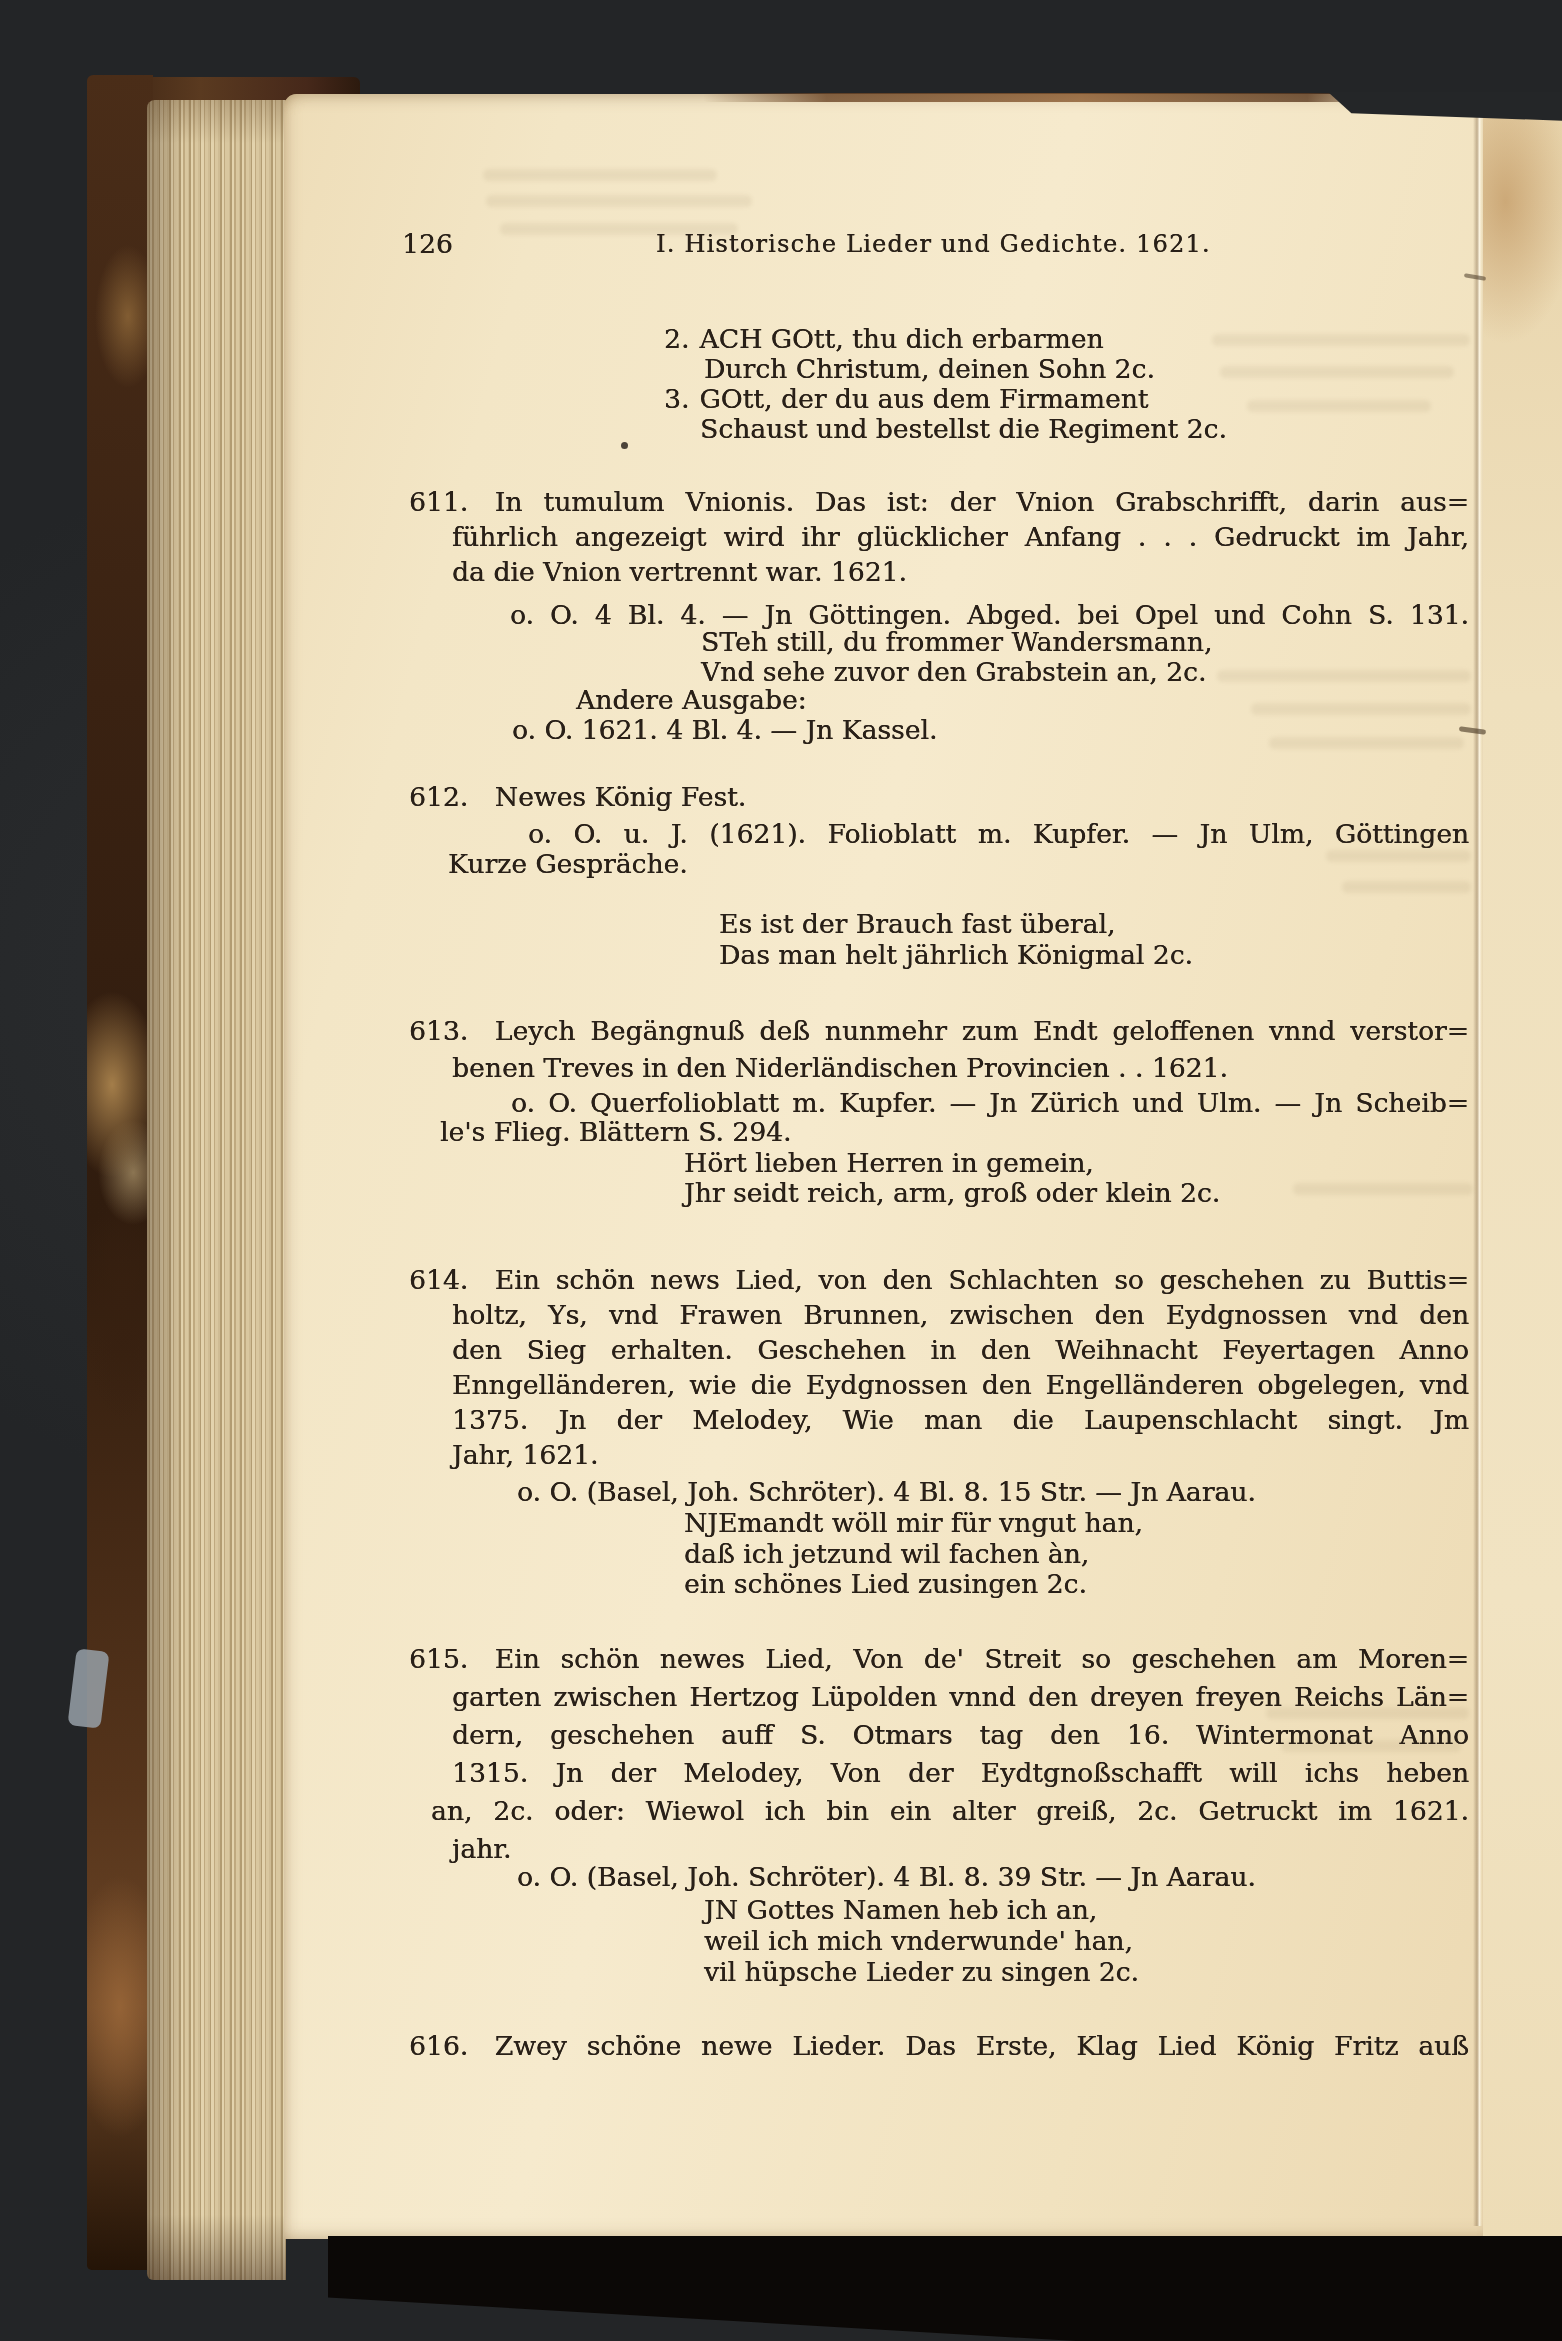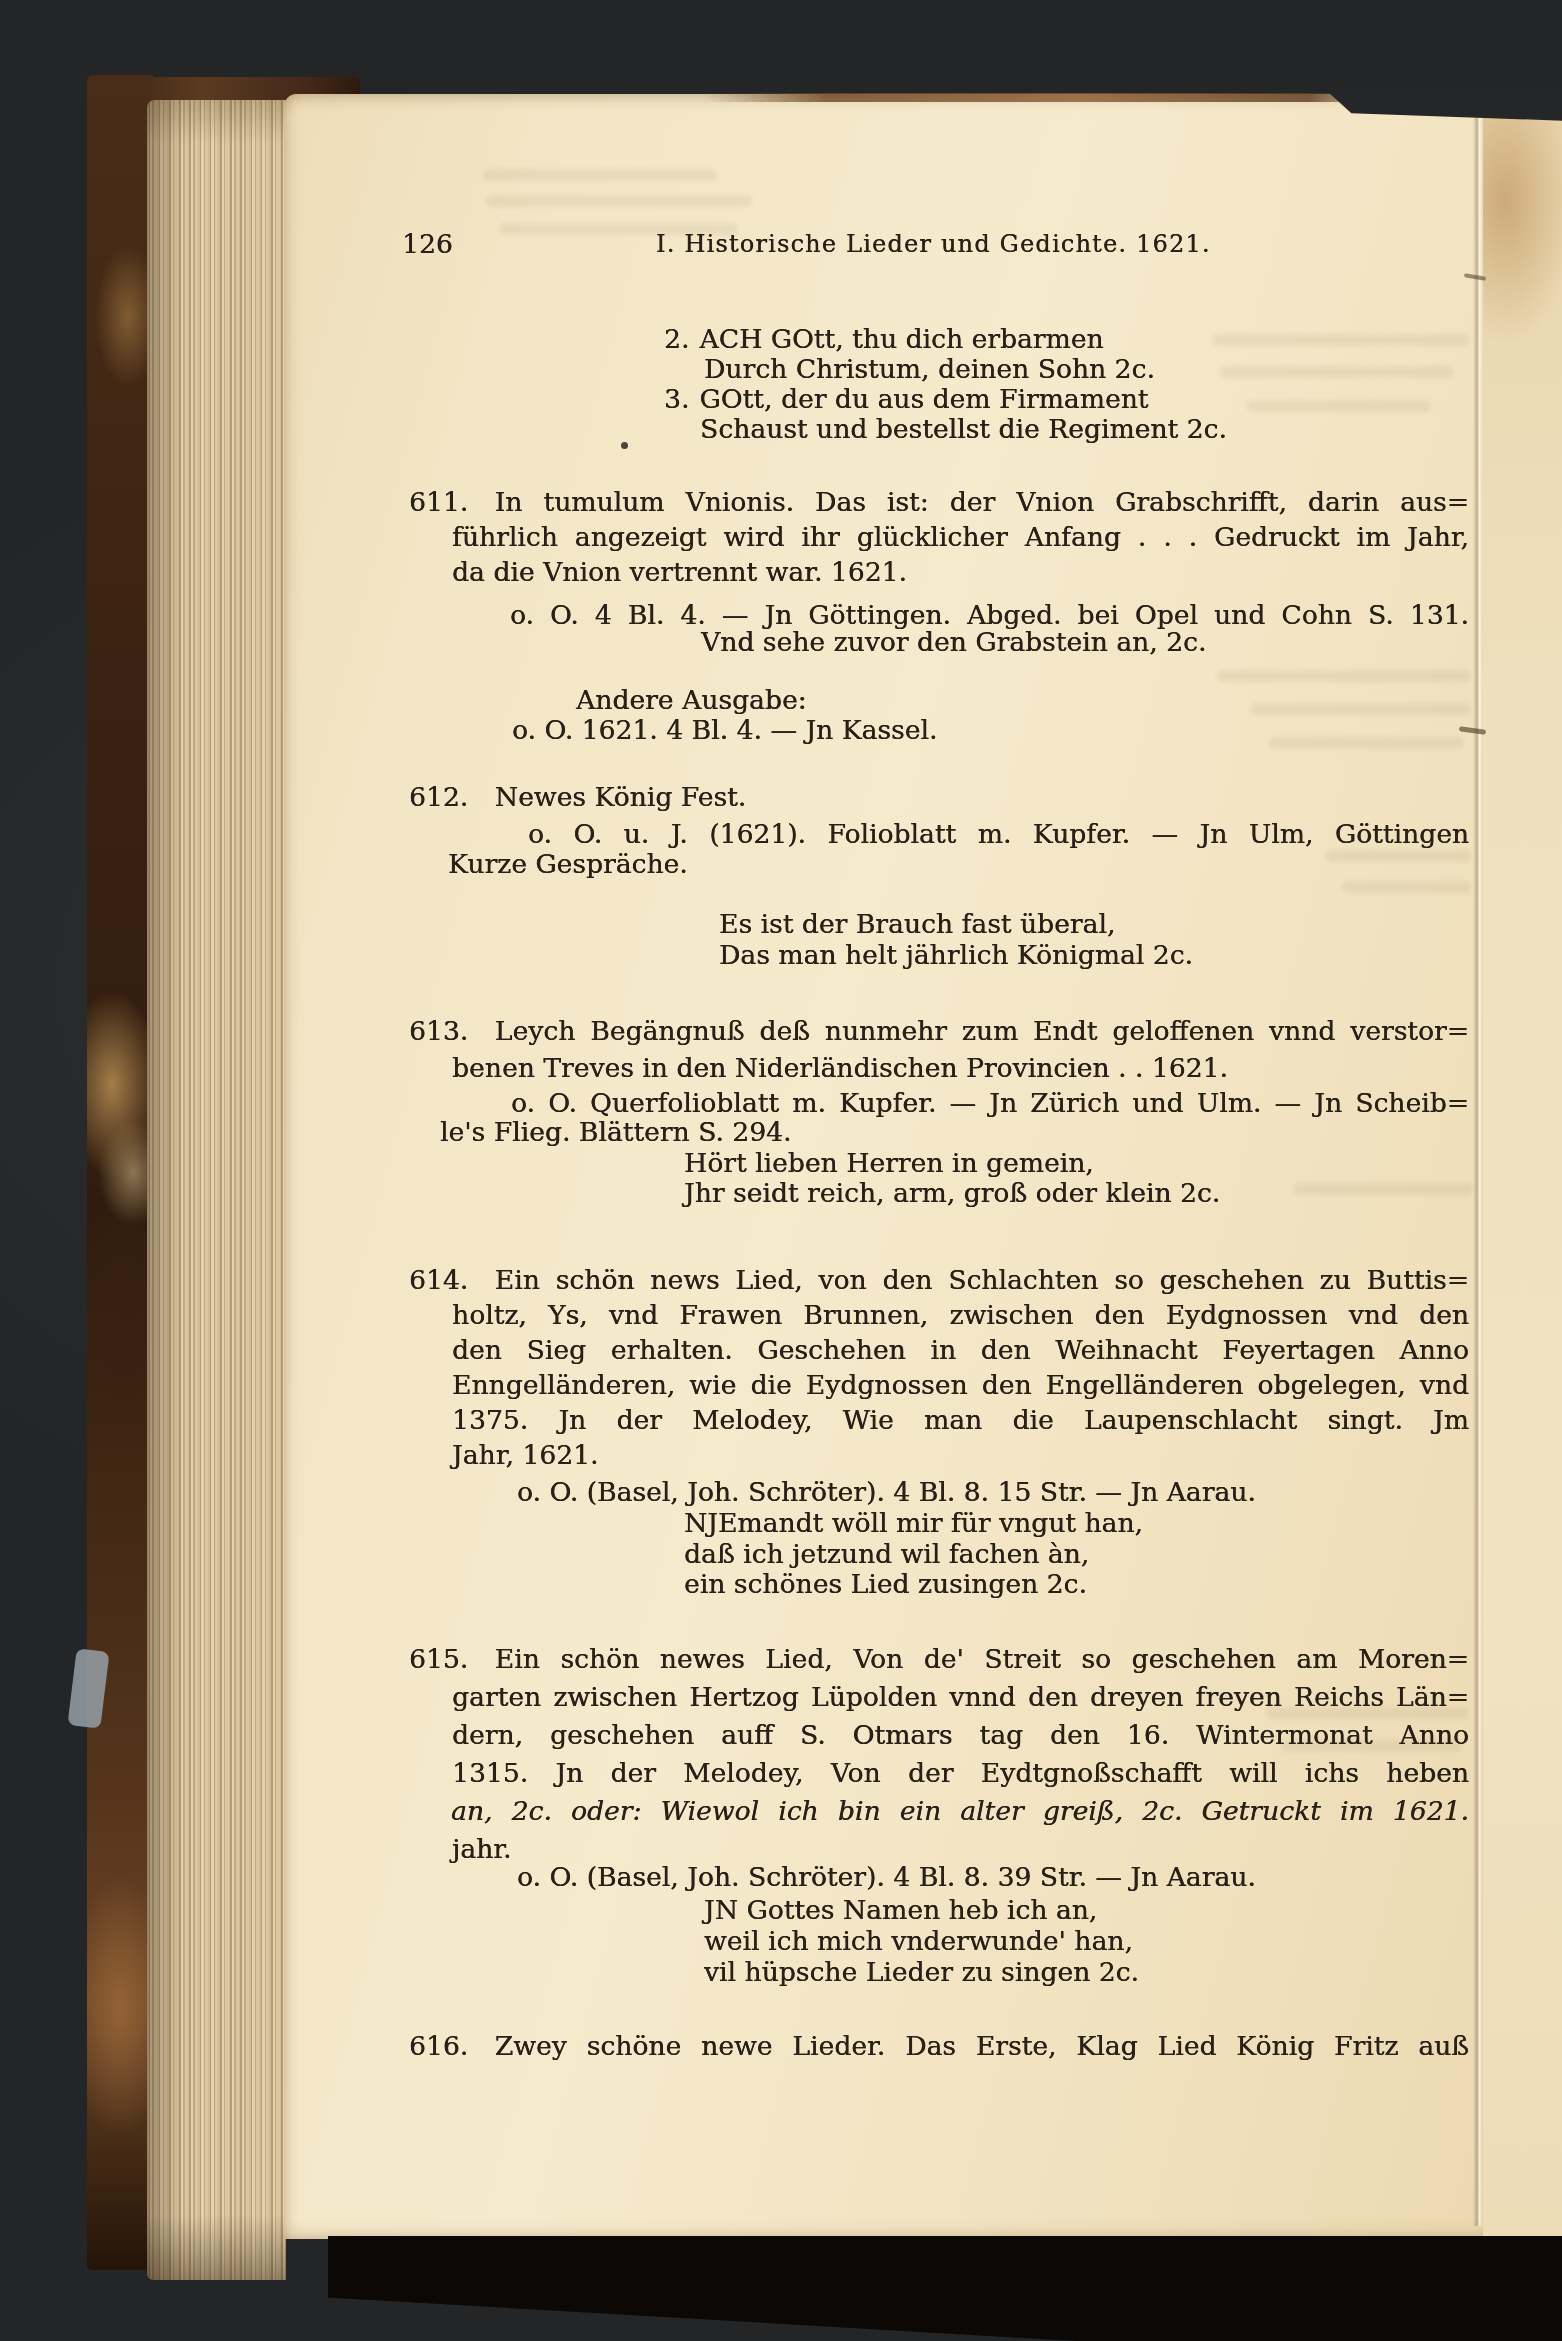--- a/index.html
+++ b/index.html
@@ -107,20 +107,21 @@
       </div>
       <div class="tblock" style="top: 484px; left: 409px; width: 1060px; line-height: 35px;">
         <div class="tline just"><span class="entry-num">611.</span><span>In tumulum Vnionis. Das ist: der Vnion Grabschrifft, darin aus=</span></div>
         <div class="tline just" style="margin-left: 43px;"><span>führlich angezeigt wird ihr glücklicher Anfang . . . Gedruckt im Jahr,</span></div>
         <div class="tline" style="margin-left: 43px;"><span>da die Vnion vertrennt war. 1621.</span></div>
       </div>
       <div class="tblock" style="top: 600px; left: 409px; width: 1060px; line-height: 30px;">
         <div class="tline just" style="margin-left: 101px;"><span>o. O. 4 Bl. 4. — Jn Göttingen. Abged. bei Opel und Cohn S. 131.</span></div>
       </div>
       <div class="tblock" style="top: 627px; left: 701px; line-height: 30px;">
+        <div class="tline"><span>STeh still, du frommer Wandersmann,</span></div>
         <div class="tline"><span>Vnd sehe zuvor den Grabstein an, 2c.</span></div>
       </div>
       <div class="tblock" style="top: 685px; left: 576px; line-height: 30px; text-align: right;">
         <div class="tline"><span>Andere Ausgabe:</span></div>
       </div>
       <div class="tblock" style="top: 715px; left: 512px; line-height: 30px;">
         <div class="tline"><span>o. O. 1621. 4 Bl. 4. — Jn Kassel.</span></div>
       </div>
       <div class="tblock" style="top: 781px; left: 409px; line-height: 31px;">
         <div class="tline"><span class="entry-num">612.</span><span>Newes König Fest.</span></div>
@@ -159,21 +160,21 @@
       <div class="tblock" style="top: 1508px; left: 684px; line-height: 30.5px;">
         <div class="tline"><span>NJEmandt wöll mir für vngut han,</span></div>
         <div class="tline"><span>daß ich jetzund wil fachen àn,</span></div>
         <div class="tline"><span>ein schönes Lied zusingen 2c.</span></div>
       </div>
       <div class="tblock" style="top: 1640px; left: 409px; width: 1060px; line-height: 38px;">
         <div class="tline just"><span class="entry-num">615.</span><span>Ein schön newes Lied, Von de' Streit so geschehen am Moren=</span></div>
         <div class="tline just" style="margin-left: 43px;"><span>garten zwischen Hertzog Lüpolden vnnd den dreyen freyen Reichs Län=</span></div>
         <div class="tline just" style="margin-left: 43px;"><span>dern, geschehen auff S. Otmars tag den 16. Wintermonat Anno</span></div>
         <div class="tline just" style="margin-left: 43px;"><span>1315. Jn der Melodey, Von der Eydtgnoßschafft will ichs heben</span></div>
-        <div class="tline just" style="margin-left: 42px; font-style: italic;"><span>an, 2c. oder: Wiewol ich bin ein alter greiß, 2c. Getruckt im 1621.</span></div>
+        <div class="tline just" style="margin-left: 22px;"><span>an, 2c. oder: Wiewol ich bin ein alter greiß, 2c. Getruckt im 1621.</span></div>
         <div class="tline" style="margin-left: 43px;"><span>jahr.</span></div>
       </div>
       <div class="tblock" style="top: 1862px; left: 517px; line-height: 30px;">
         <div class="tline"><span>o. O. (Basel, Joh. Schröter). 4 Bl. 8. 39 Str. — Jn Aarau.</span></div>
       </div>
       <div class="tblock" style="top: 1894px; left: 704px; line-height: 31px;">
         <div class="tline"><span>JN Gottes Namen heb ich an,</span></div>
         <div class="tline"><span>weil ich mich vnderwunde' han,</span></div>
         <div class="tline"><span>vil hüpsche Lieder zu singen 2c.</span></div>
       </div>

